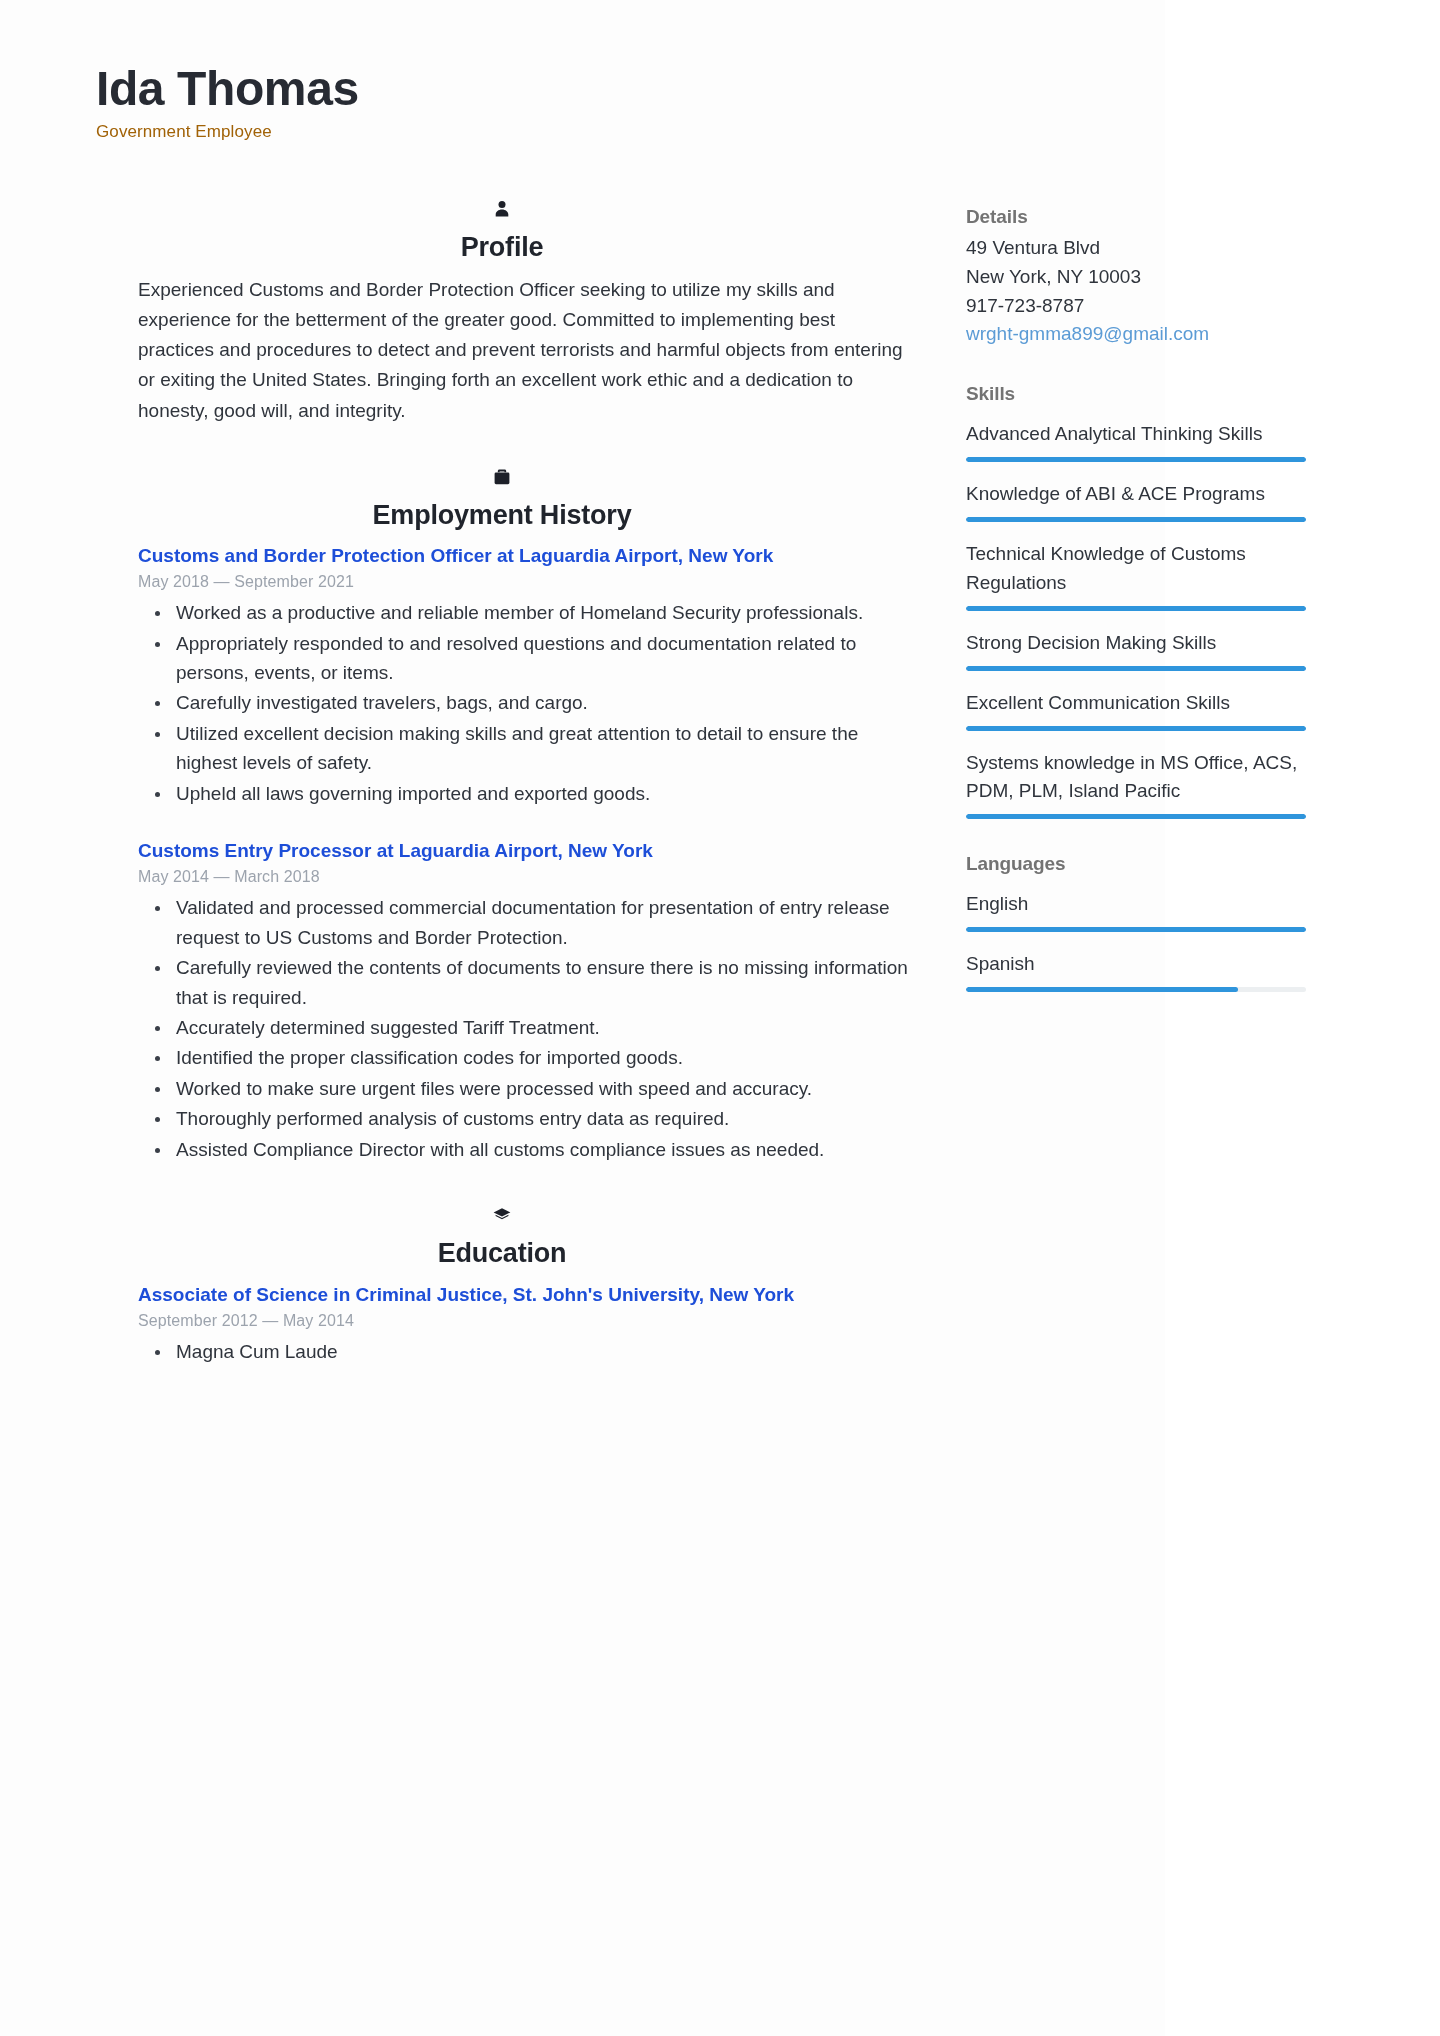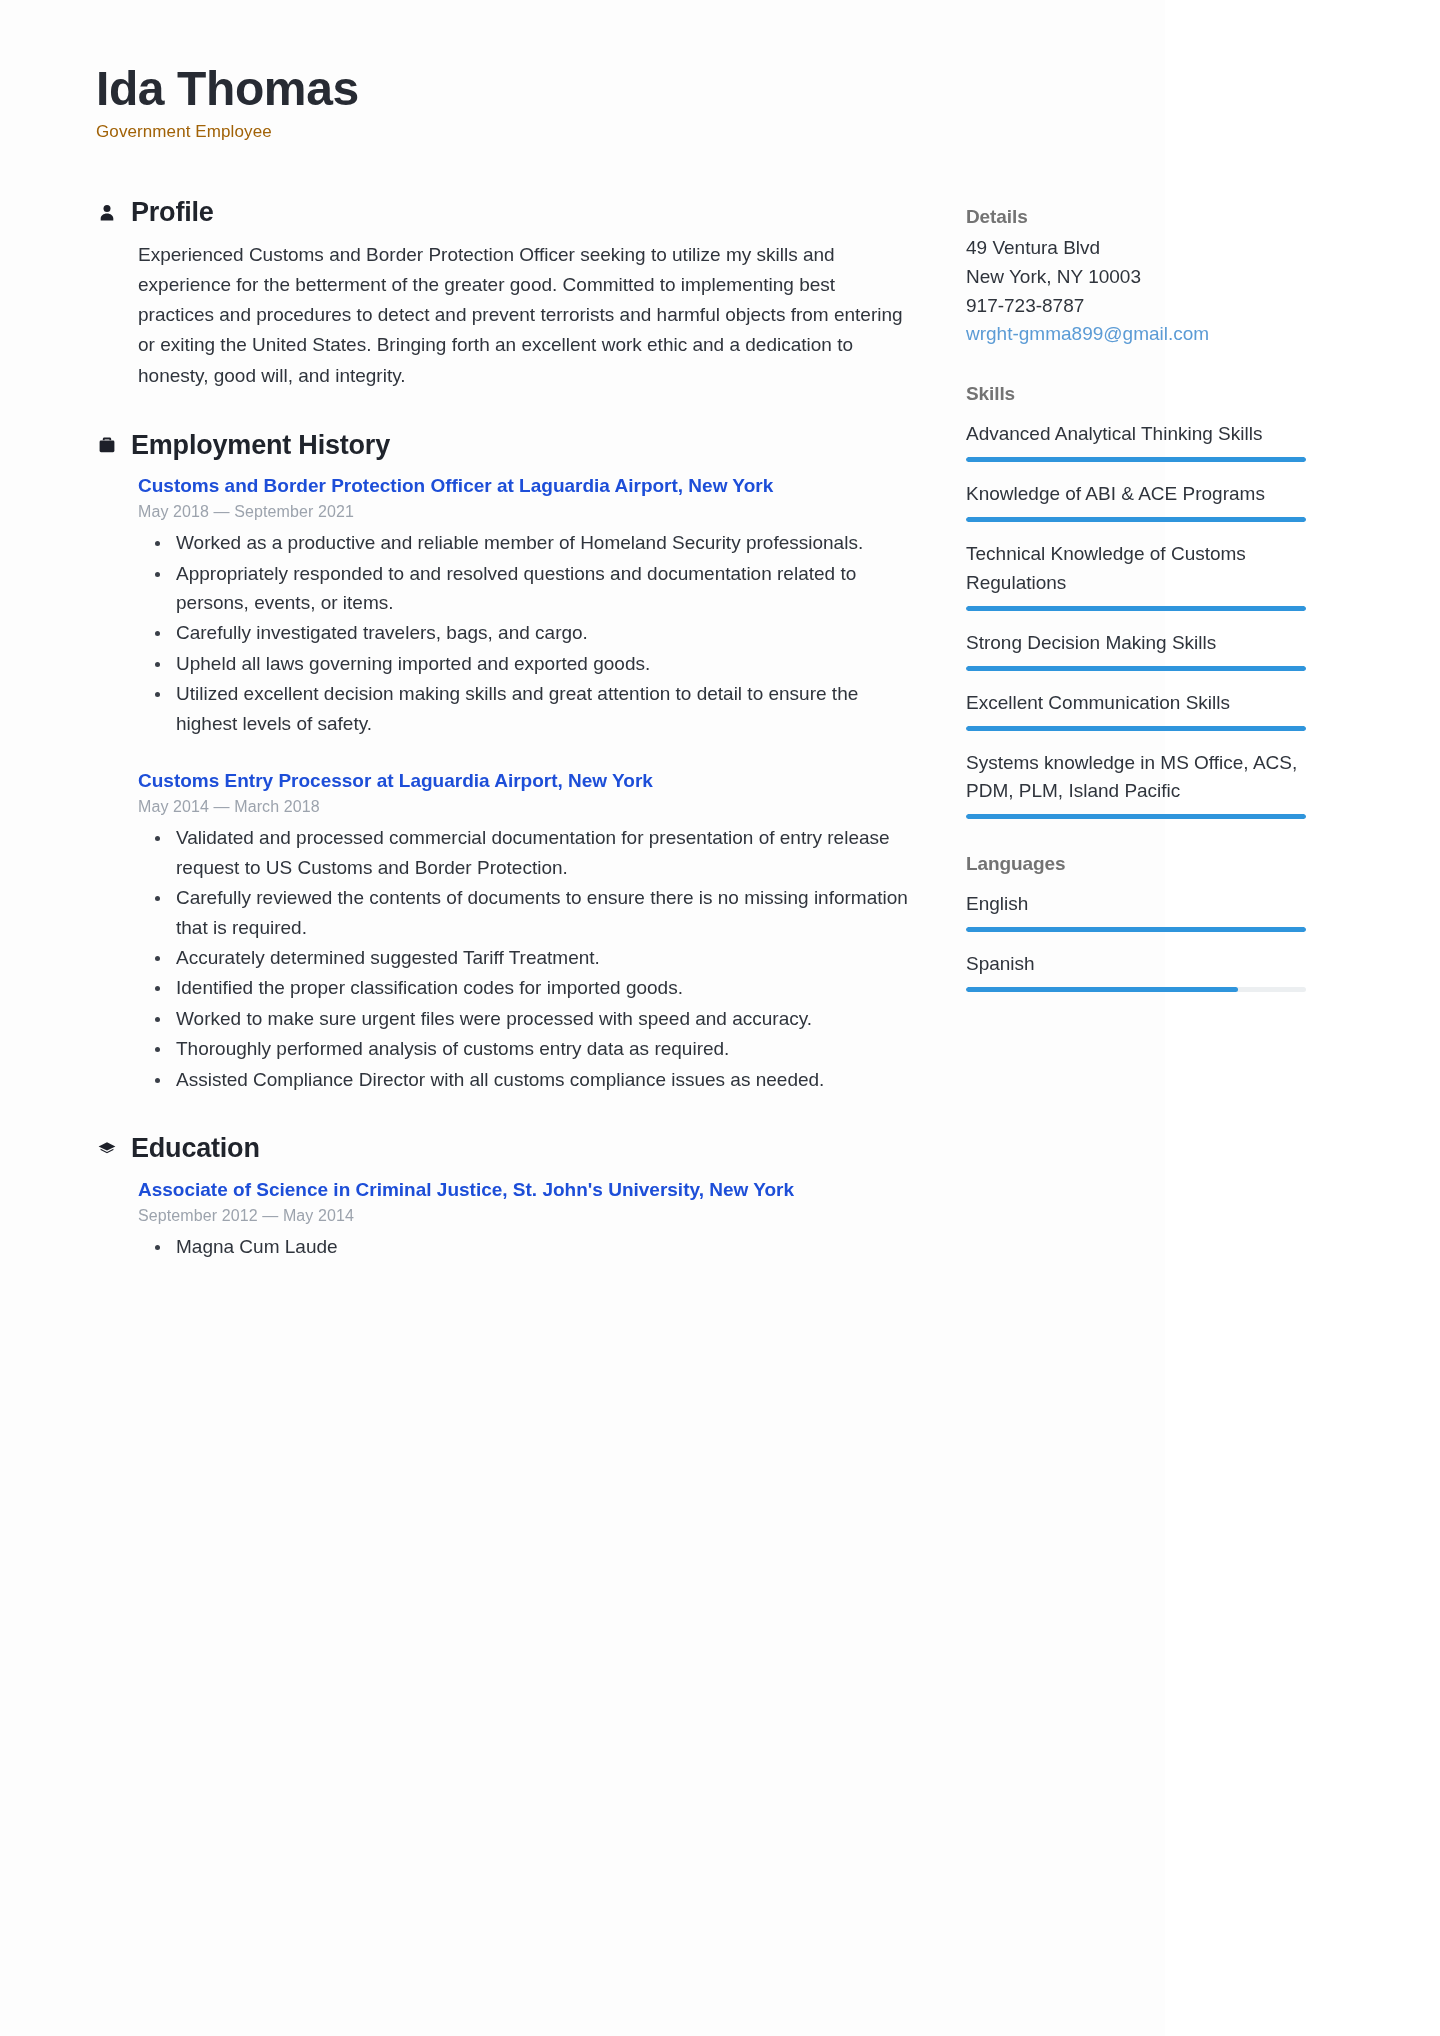--- a/index.html
+++ b/index.html
@@ -48,20 +48,21 @@
   .col-main { width: 812px; flex: none; }
   .col-side { width: 340px; flex: none; padding-top: 8px; }
 
   
   .section { margin-bottom: 40px; }
   .section-head {
     display: flex;
     align-items: center;
     gap: 13px;
     margin-bottom: 13px;
+    flex-direction: column;
   }
   .section-icon {
     width: 22px;
     height: 22px;
     display: inline-flex;
     align-items: center;
     justify-content: center;
     color: #1d2029;
     flex: none;
   }
@@ -209,22 +210,22 @@
           <span class="section-title">Employment History</span>
         </div>
 
         <div class="entry">
           <p class="entry-title">Customs and Border Protection Officer at Laguardia Airport, New York</p>
           <p class="entry-date">May 2018 — September 2021</p>
           <ul class="bullets">
             <li>Worked as a productive and reliable member of Homeland Security professionals.</li>
             <li>Appropriately responded to and resolved questions and documentation related to persons, events, or items.</li>
             <li>Carefully investigated travelers, bags, and cargo.</li>
+            <li>Utilized excellent decision making skills and great attention to detail to ensure the highest levels of safety.</li>
             <li>Upheld all laws governing imported and exported goods.</li>
-            <li>Utilized excellent decision making skills and great attention to detail to ensure the highest levels of safety.</li>
           </ul>
         </div>
 
         <div class="entry">
           <p class="entry-title">Customs Entry Processor at Laguardia Airport, New York</p>
           <p class="entry-date">May 2014 — March 2018</p>
           <ul class="bullets">
             <li>Validated and processed commercial documentation for presentation of entry release request to US Customs and Border Protection.</li>
             <li>Carefully reviewed the contents of documents to ensure there is no missing information that is required.</li>
             <li>Accurately determined suggested Tariff Treatment.</li>

